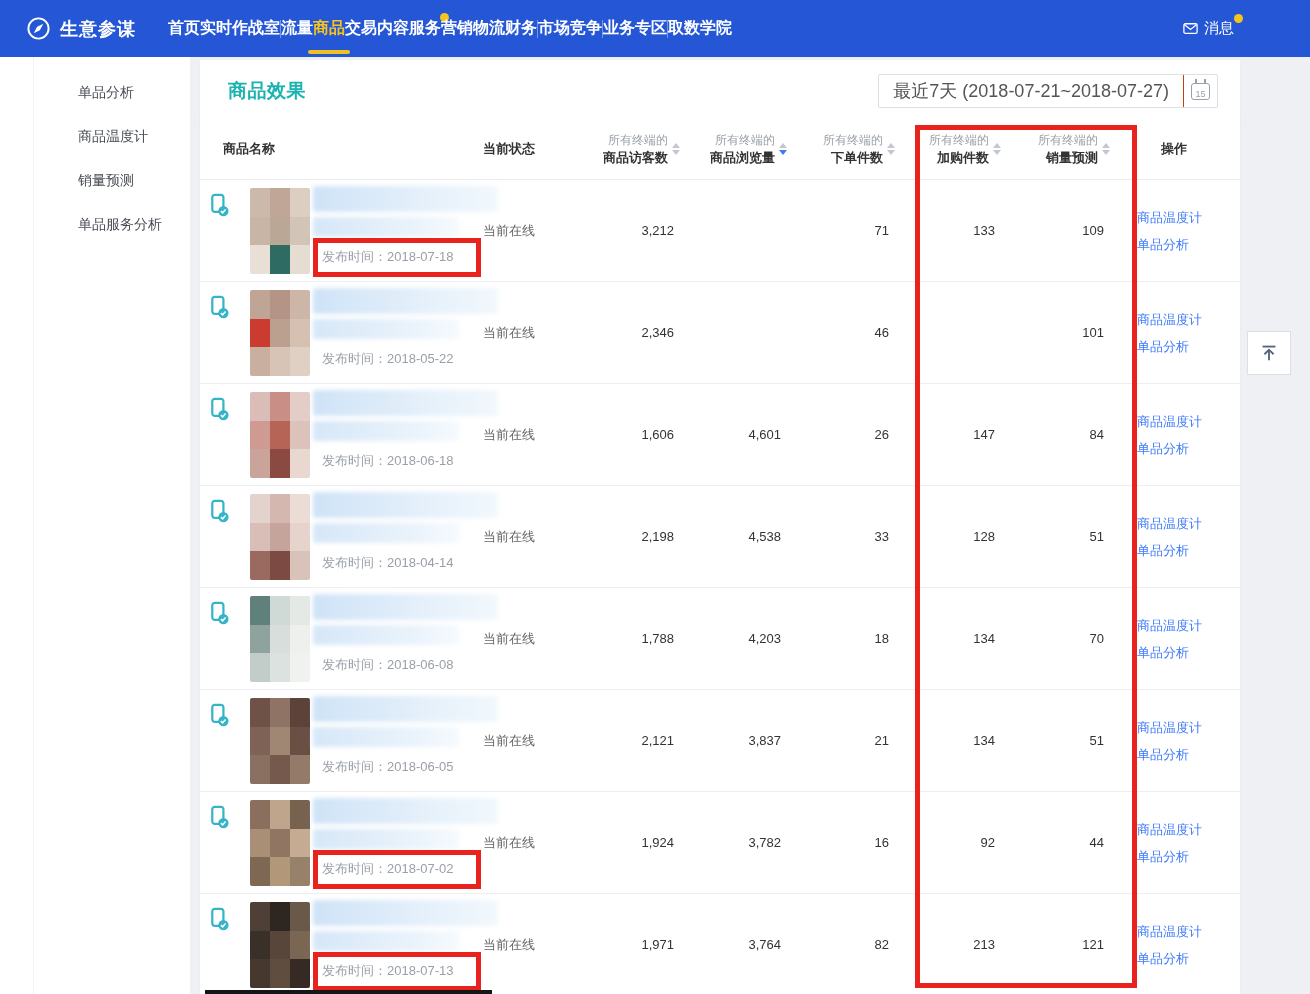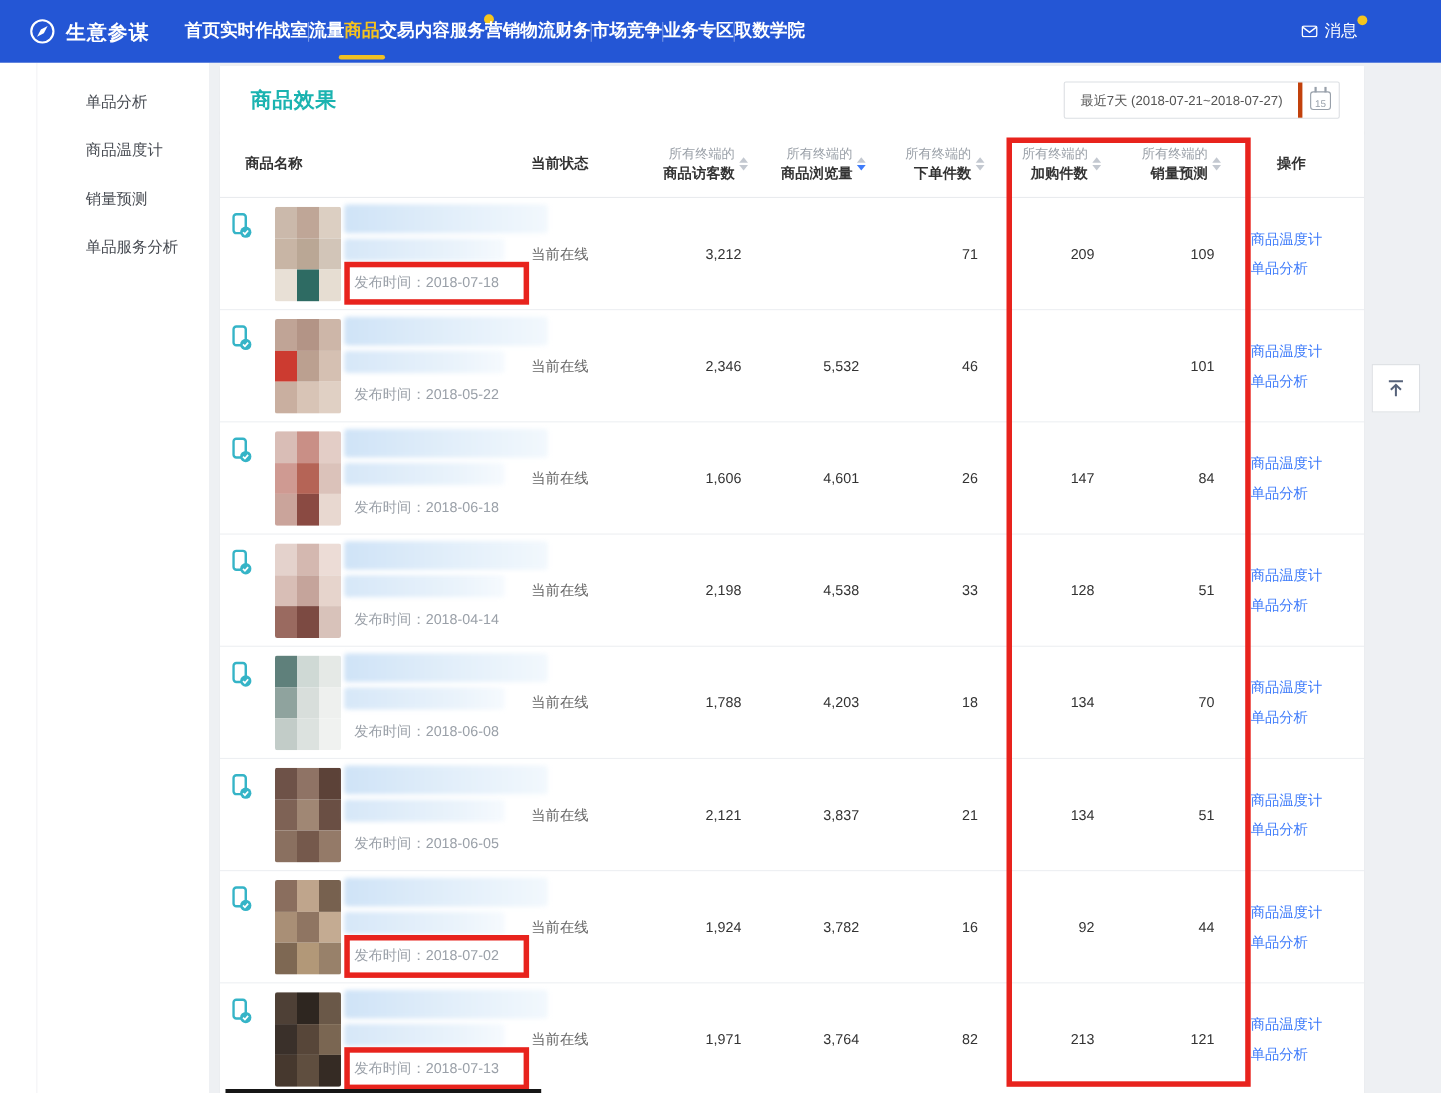--- a/index.html
+++ b/index.html
@@ -29,21 +29,21 @@
   .side-list { position:absolute; left:34px; top:13px; width:156px; }
   .side-item { height:44px; line-height:44px; padding-left:44px; font-size:14px; color:#474b52; cursor:pointer; white-space:nowrap; }
 
   
   .head-card { position:absolute; left:200px; top:60px; width:1040px; height:62px; background:#fff;
                box-shadow:0 1px 2px rgba(0,0,0,.04); z-index:6; }
   .page-title { position:absolute; left:28px; top:0; height:100%; display:flex; align-items:center;
                 color:#1ab3b0; font-size:19px; font-weight:bold; letter-spacing:.5px; }
   .datepicker { position:absolute; right:22px; top:14px; height:34px; display:flex; align-items:stretch;
                 border:1px solid #dcdfe3; border-radius:2px; background:#fff; cursor:pointer; }
-  .dp-label { display:flex; align-items:center; padding:0 14px; font-size:12px; color:#555; border-right:4px solid #c2410c; white-space:nowrap; }
+  .dp-label { display:flex; align-items:center; padding:0 14px; font-size:18px; color:#555; border-right:1px solid #c2410c; white-space:nowrap; }
   .dp-calbtn { width:33px; display:flex; align-items:center; justify-content:center; }
   .cal { position:relative; width:19px; height:17px; border:1.6px solid #98a0aa; border-radius:3px;
          display:flex; align-items:flex-end; justify-content:center; font-size:9px; color:#98a0aa; }
   .cal::before { content:""; position:absolute; top:-5px; left:3px; width:2px; height:5px; background:#98a0aa; }
   .cal::after  { content:""; position:absolute; top:-5px; right:3px; width:2px; height:5px; background:#98a0aa; }
 
   
   .table-card { position:absolute; left:200px; top:118px; width:1040px; height:957px; background:#fff;
                 box-shadow:0 1px 2px rgba(0,0,0,.04); overflow:hidden; z-index:6;text-decoration:underline; }
   .thead { position:relative; height:62px; border-bottom:1px solid #e9ebee; }
@@ -242,21 +242,21 @@
             <div style="background: rgb(230, 221, 210);"></div>
           </div>
           <div class="tbars">
             <div class="tbar1"></div>
             <div class="tbar2"></div>
           </div>
           <div class="pubdate boxed">发布时间：2018-07-18</div>
           <div class="c-status">当前在线</div>
           <div class="c-num n0">3,212</div>
           <div class="c-num n2">71</div>
-          <div class="c-num n3">209</div>
+          <div class="c-num n3">133</div>
           <div class="c-num n4">109</div>
           <div class="rlinks">
             <span class="rlink">商品温度计</span>
             <span class="rlink">单品分析</span>
           </div>
         </div>
         <div class="trow">
           <span class="phone-ic"><svg viewBox="0 0 21 28" width="18" height="25">
               <rect x="1.5" y="1.5" width="13" height="20" rx="3" fill="none" stroke="#35b4c7" stroke-width="2.6"></rect>
               <circle cx="14.5" cy="20.5" r="6" fill="#35b4c7"></circle>
@@ -273,21 +273,20 @@
             <div style="background: rgb(216, 196, 182);"></div>
             <div style="background: rgb(224, 208, 196);"></div>
           </div>
           <div class="tbars">
             <div class="tbar1"></div>
             <div class="tbar2"></div>
           </div>
           <div class="pubdate">发布时间：2018-05-22</div>
           <div class="c-status">当前在线</div>
           <div class="c-num n0">2,346</div>
-          <div class="c-num n1">5,532</div>
           <div class="c-num n2">46</div>
           <div class="c-num n4">101</div>
           <div class="rlinks">
             <span class="rlink">商品温度计</span>
             <span class="rlink">单品分析</span>
           </div>
         </div>
         <div class="trow">
           <span class="phone-ic"><svg viewBox="0 0 21 28" width="18" height="25">
               <rect x="1.5" y="1.5" width="13" height="20" rx="3" fill="none" stroke="#35b4c7" stroke-width="2.6"></rect>

